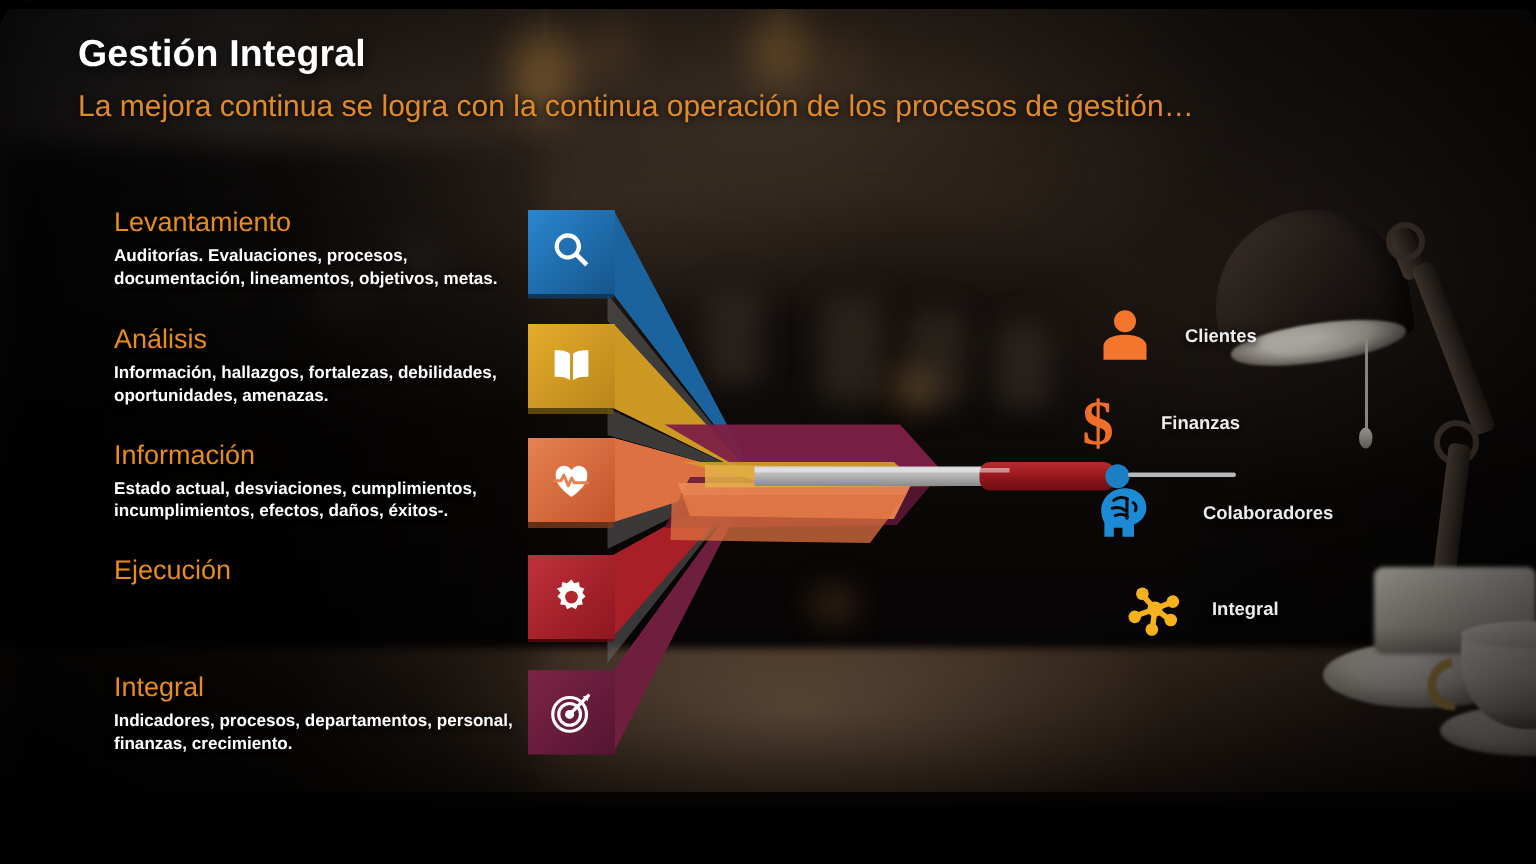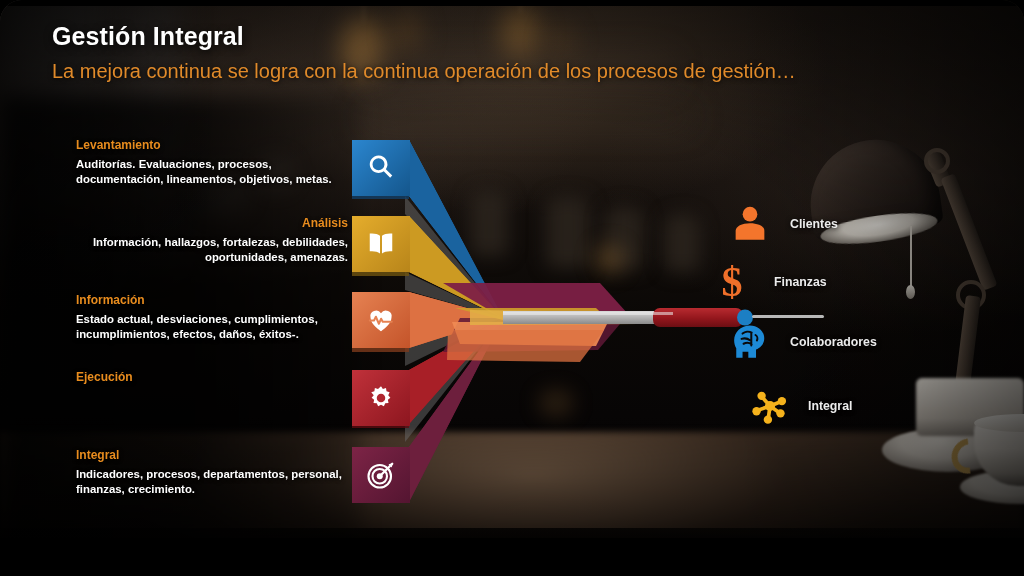--- a/index.html
+++ b/index.html
@@ -140,21 +140,21 @@
   }
   .subtitle{
     margin-top:9px; font-size:20px; color:#e08a2a; font-weight:400;
     text-shadow:0 1px 5px rgba(0,0,0,.9);
   }
 
   
   .blocks{ position:absolute; left:76px; top:138px; width:272px; z-index:40; }
   .block{ position:absolute; left:0; }
   .block h3{
-    font-size:12px; font-weight:700; color:#e88c1e; margin-bottom:5px;
+    font-size:18px; font-weight:400; color:#e88c1e; margin-bottom:5px;
     text-shadow:0 1px 4px rgba(0,0,0,.95);
   }
   .block p{
     font-size:11.4px; line-height:1.33; color:#ffffff; font-weight:700;
     text-shadow:0 1px 4px rgba(0,0,0,.95);
   }
 
   
   .funnel{ position:absolute; left:0; top:0; width:1024px; height:576px; z-index:30; pointer-events:none; }
 
@@ -359,21 +359,21 @@
     <div class="subtitle">La mejora continua se logra con la continua operación de los procesos de gestión…</div>
   </div>
 
   <div class="blocks">
 
     <div class="block" style="top:0px;">
       <h3>Levantamiento</h3>
       <p>Auditorías. Evaluaciones, procesos, documentación, lineamentos, objetivos, metas.</p>
     </div>
 
-    <div class="block" style="top:78px;text-align:right;">
+    <div class="block" style="top:78px;">
       <h3>Análisis</h3>
       <p>Información, hallazgos, fortalezas, debilidades, oportunidades, amenazas.</p>
     </div>
 
     <div class="block" style="top:155px; width:268px;">
       <h3>Información</h3>
       <p>Estado actual, desviaciones, cumplimientos, incumplimientos, efectos, daños, éxitos-.</p>
     </div>
 
     <div class="block" style="top:232px;">
@@ -400,21 +400,21 @@
 
     <div class="outcome" style="top:58px; left:-18px;">
       <span class="oicon">
         <svg viewBox="0 0 24 24">
           <text x="12" y="20" text-anchor="middle" font-family="'Liberation Serif', serif" font-size="24" font-weight="700" fill="#ef6f2a">$</text>
         </svg>
       </span>
       <span class="olabel" style="margin-left:18px;">Finanzas</span>
     </div>
 
-    <div class="outcome" style="top:118px; left:2px;">
+    <div class="outcome" style="top:118px; left:2px;gap:12px;">
       <span class="oicon">
         <svg viewBox="0 0 24 24">
           <path d="M3 21v-5.4C2.2 14.3 1.8 12.7 1.8 11 1.8 6.3 5.8 2.6 10.8 2.6c4.6 0 8.2 3.2 8.2 7.3 0 3-1.9 5.4-4.7 6.4V21H9.9v-3.4H6.6V21z" fill="#1d8ad6"></path>
           <path d="M6.6 7.2c1.4-1.2 3.6-1.5 5.2-.5M6 10.2c1.8-.5 3.6-.2 4.8.8M7.2 13c1.6-.8 3.4-.6 4.6.4M11.6 6.6v7.4M14 8c1 .6 1.4 2 .8 3.1" fill="none" stroke="#0a0a0a" stroke-width="1.15" stroke-linecap="round"></path>
         </svg>
       </span>
       <span class="olabel" style="margin-left:14px;">Colaboradores</span>
     </div>
 
     <div class="outcome" style="top:182px; left:20px;">

